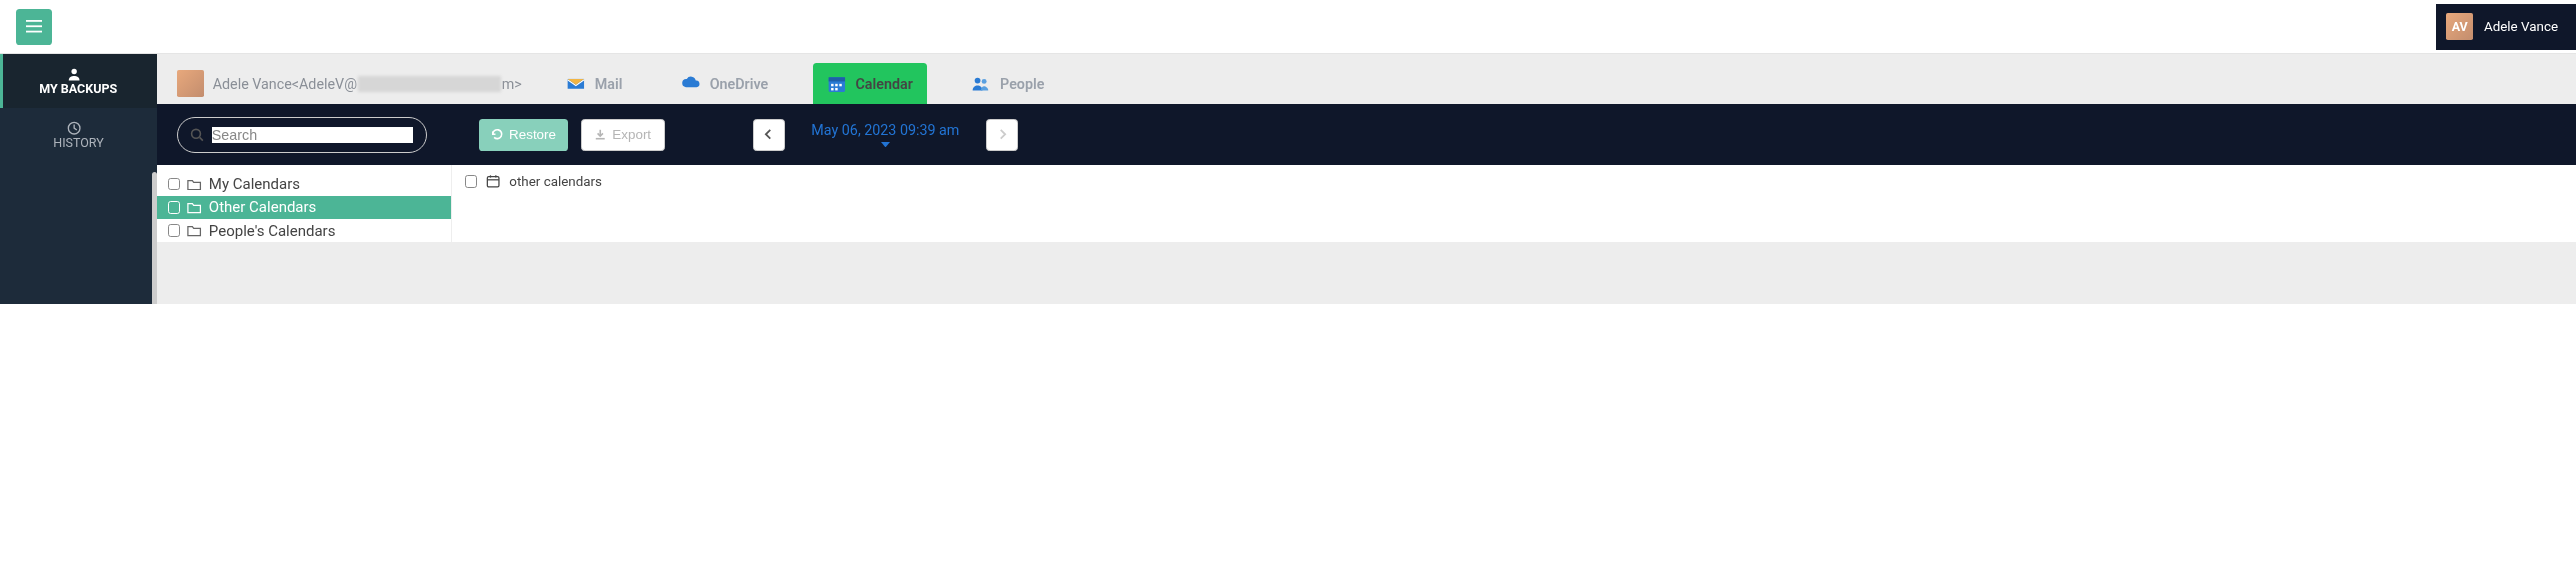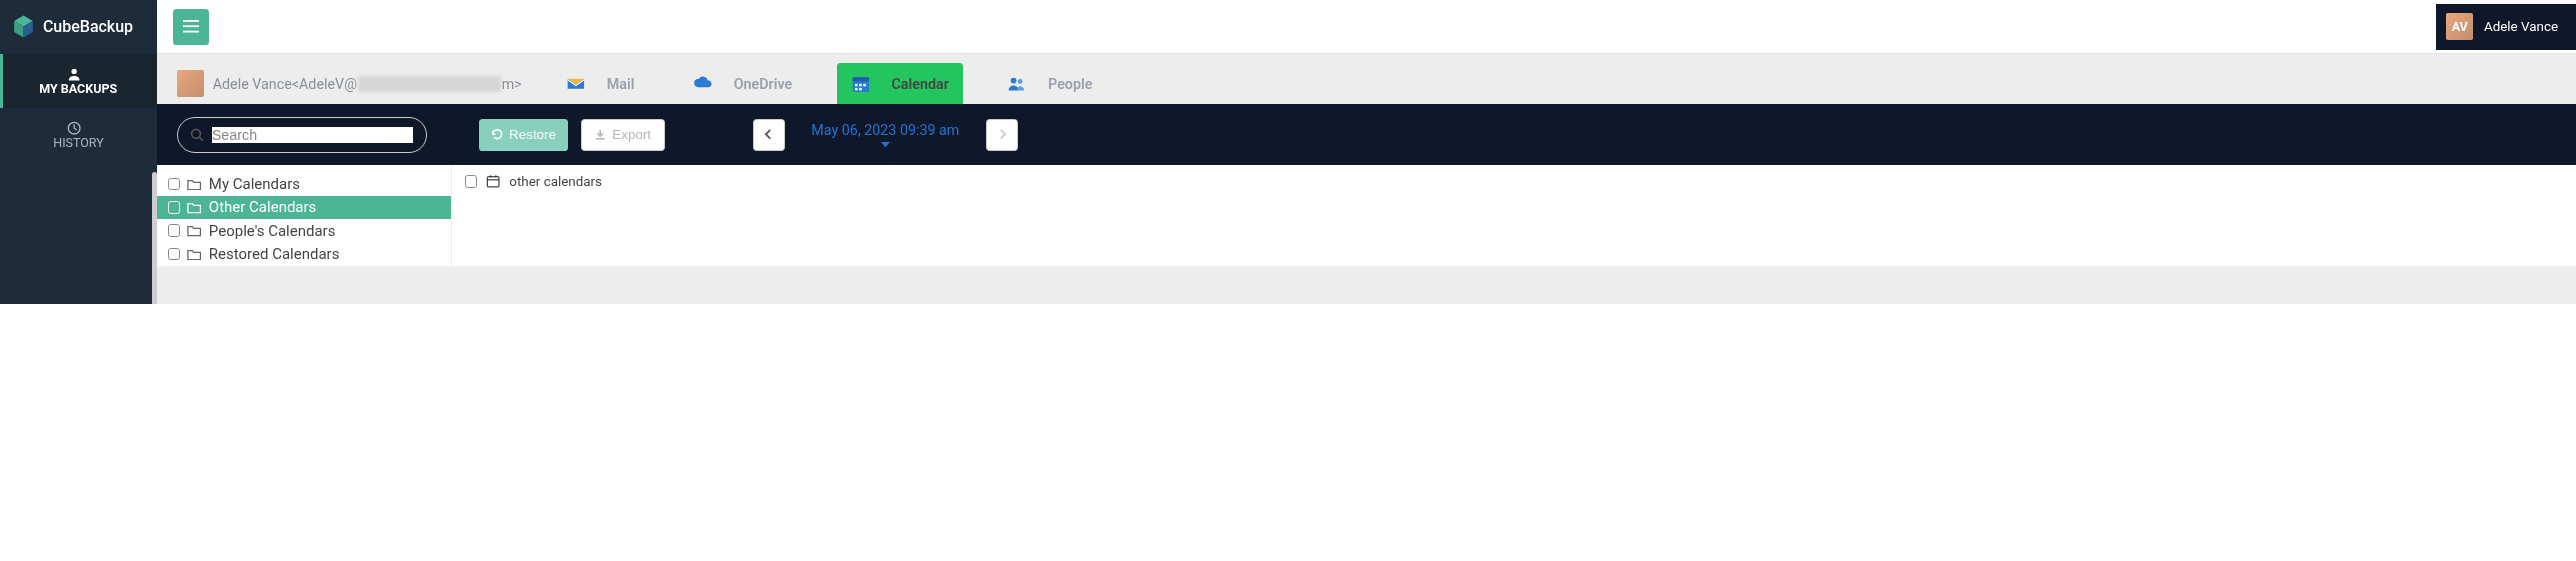--- a/index.html
+++ b/index.html
@@ -19,21 +19,21 @@
     .sidebar { width: 157px; background: #1d2b3a; min-height: 250px; }
     .side-item { display: flex; align-items: center; padding: 12.5px 14.3px; color: #adb3bb; cursor: pointer; font-size: 12.5px; flex-direction: column; }
     .side-item.active { background: #19252f; color: #fff; font-weight: 700; border-left: 3.6px solid #4cb596; padding-left: 10.7px; }
     .side-icon { width: 14.3px; height: 14.3px; margin-right: 9px; }
     
     .main { flex: 1; background: #ededed; }
     .crumb-tabs { display: flex; align-items: center; padding: 9px 19.7px 0 19.7px; background: #ededed; gap: 30px; }
     .crumb-user { display: flex; align-items: center; color: #8a8f97; font-size: 14.3px; }
     .crumb-avatar { width: 27px; height: 27px; border-radius: 1.8px; margin-right: 9px; background: linear-gradient(135deg, #e8a87c, #c38d6e); }
     .email-blur { display: inline-block; background: #d6d6d6; filter: blur(1.8px); color: transparent; width: 143px; margin: 0 0.9px; }
-    .tab { display: flex; align-items: center; gap: 21px; padding: 10.7px 14.3px; color: #9aa1ab; font-size: 14.3px; font-weight: 600; cursor: pointer; }
+    .tab { display: flex; align-items: center; gap: 9px; padding: 10.7px 14.3px; color: #9aa1ab; font-size: 14.3px; font-weight: 600; cursor: pointer; }
     .tab.active { background: #22c55e; color: #444; border-radius: 3.6px 3.6px 0 0; justify-content: space-between; }
     .tab-icon { width: 19.7px; height: 19.7px; }
     
     .toolbar { display: flex; align-items: center; padding: 12.5px 19.7px; background: #0f172a; gap: 12.5px; }
     .search-wrap { display: flex; align-items: center; width: 250px; height: 36px; border: 0.9px solid #ccc; border-radius: 18px; padding: 0 12.5px; }
     .search-wrap input { border: none; outline: none; font-size: 14.3px; margin-left: 7.2px; width: 100%; color: #333; }
     .search-wrap input::placeholder { color: #888; }
     .btn { height: 32px; padding: 0 12.5px; border-radius: 3.6px; display: flex; align-items: center; gap: 5.4px; font-size: 13.4px; cursor: pointer; border: none; }
     .btn-restore { background: #88d0bb; color: #fff; }
     .btn-export { background: #fff; border: 0.9px solid #ccc; color: #b5b5b5; }
@@ -59,28 +59,20 @@
     .folder-icon { width: 14.3px; height: 12.5px; }
     
     .detail { flex: 1; padding: 9px 12.5px; }
     .detail-item { display: flex; align-items: center; gap: 9px; font-size: 13.4px; color: #444; }
     .cal-icon { width: 14.3px; height: 14.3px; }
   </style>
 </head>
 <body>
 
 <div class="topbar">
-  <div class="logo-area">
-    <svg class="logo-icon" viewBox="0 0 32 32">
-      <path d="M16 2 L28 9 L16 16 L4 9 Z" fill="#4cb596"></path>
-      <path d="M4 9 L16 16 L16 30 L4 23 Z" fill="#3a9e81"></path>
-      <path d="M28 9 L16 16 L16 30 L28 23 Z" fill="#2a5f8f"></path>
-    </svg>
-    <span class="logo-text">CubeBackup</span>
-  </div>
   <div class="hamburger">
     <svg width="16" height="12.5" viewBox="0 0 18 14">
       <rect width="18" height="2" fill="#fff"></rect>
         <rect y="6" width="18" height="2" fill="#fff"></rect>
         <rect y="12" width="18" height="2" fill="#fff"></rect>
     </svg>
   </div>
   <div class="spacer"></div>
   <div class="user-area">
     <div class="avatar">AV</div>
@@ -212,27 +204,20 @@
             </svg>
           <span>Other Calendars</span>
         </div>
         <div class="tree-item">
           <span class="chk"></span>
           <svg class="folder-icon" viewBox="0 0 16 14" fill="none" stroke="#666" stroke-width="1.4">
               <path d="M1 3 h5 l1.5 2 H15 v8 H1 Z"></path>
             </svg>
           <span>People's Calendars</span>
         </div>
-        <div class="tree-item">
-          <span class="chk"></span>
-          <svg class="folder-icon" viewBox="0 0 16 14" fill="none" stroke="#666" stroke-width="1.4">
-              <path d="M1 3 h5 l1.5 2 H15 v8 H1 Z"></path>
-            </svg>
-          <span>Restored Calendars</span>
-        </div>
       </div>
       <div class="detail">
         <div class="detail-item">
           <span class="chk"></span>
           <svg class="cal-icon" viewBox="0 0 16 16" fill="none" stroke="#444" stroke-width="1.4">
               <rect x="1.5" y="3" width="13" height="11.5" rx="1.5"></rect>
               <line x1="1.5" y1="6.5" x2="14.5" y2="6.5"></line>
               <line x1="5" y1="1.5" x2="5" y2="4"></line>
               <line x1="11" y1="1.5" x2="11" y2="4"></line>
             </svg>

